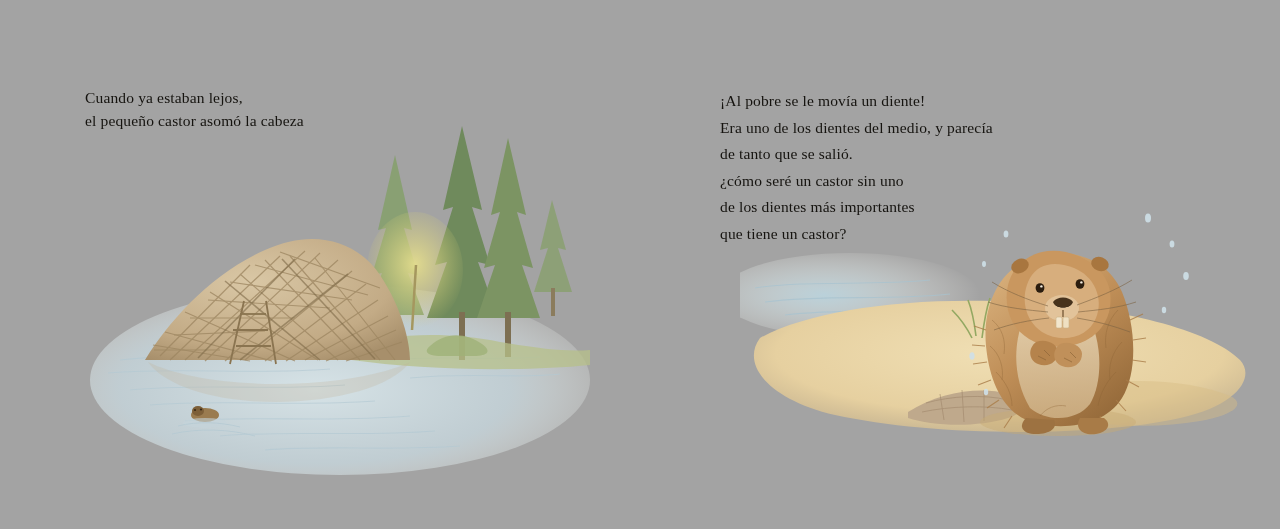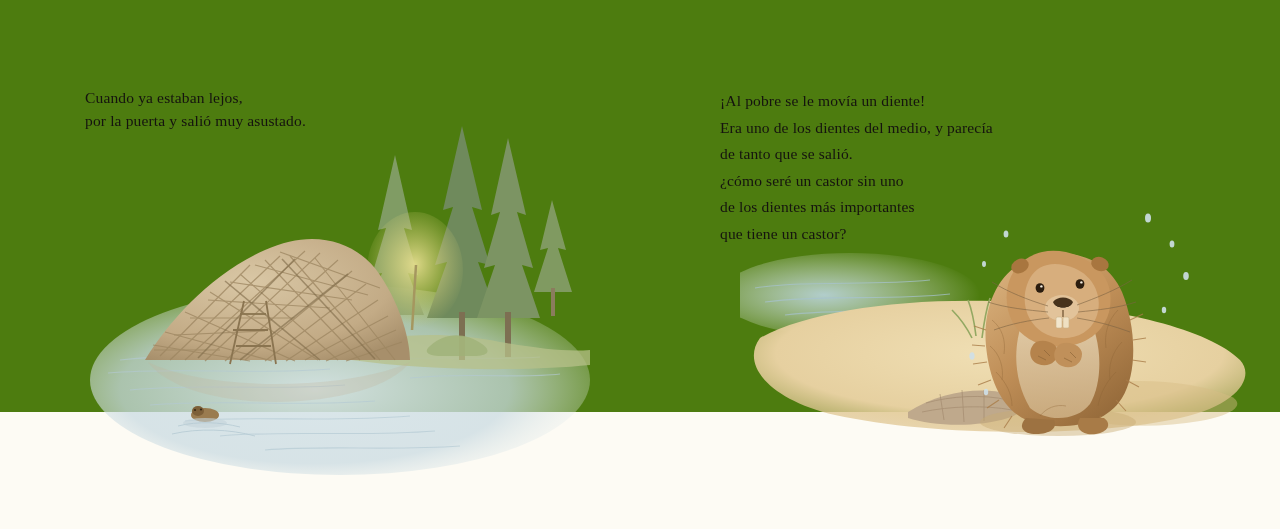--- a/index.html
+++ b/index.html
@@ -10,22 +10,22 @@
   body {
     width: 1280px;
     height: 529px;
     overflow: hidden;
     font-family: "Liberation Serif", serif;
     color: #1d1d1b;
   }
   .spread {
     position: relative;
     width: 1280px;
-    height: 412px;
-    background: #4d7c0f;
+    height: 529px;
+    background: #a3a3a3;
   }
   .page {
     position: absolute;
     top: 0;
     height: 529px;
     width: 640px;
   }
   .page-left { left: 0; }
   .page-right { left: 640px; }
 
@@ -70,21 +70,21 @@
 </style>
 </head>
 <body>
 
 <div class="spread">
 
   <div class="page page-left">
 
     <div class="text-block text-left">
       <p>Cuando ya estaban lejos,</p>
-      <p>por la puerta y salió muy asustado.</p>
+      <p>el pequeño castor asomó la cabeza</p>
     </div>
 
     <div class="illus-left">
       <svg width="520" height="420" viewBox="0 0 520 420">
         <defs>
           <radialGradient id="waterGrad" cx="45%" cy="55%" r="65%">
             <stop offset="0%" stop-color="#d9e6ea" stop-opacity="0.95"></stop>
             <stop offset="60%" stop-color="#cadbe2" stop-opacity="0.75"></stop>
             <stop offset="100%" stop-color="#fdfbf4" stop-opacity="0"></stop>
           </radialGradient>

